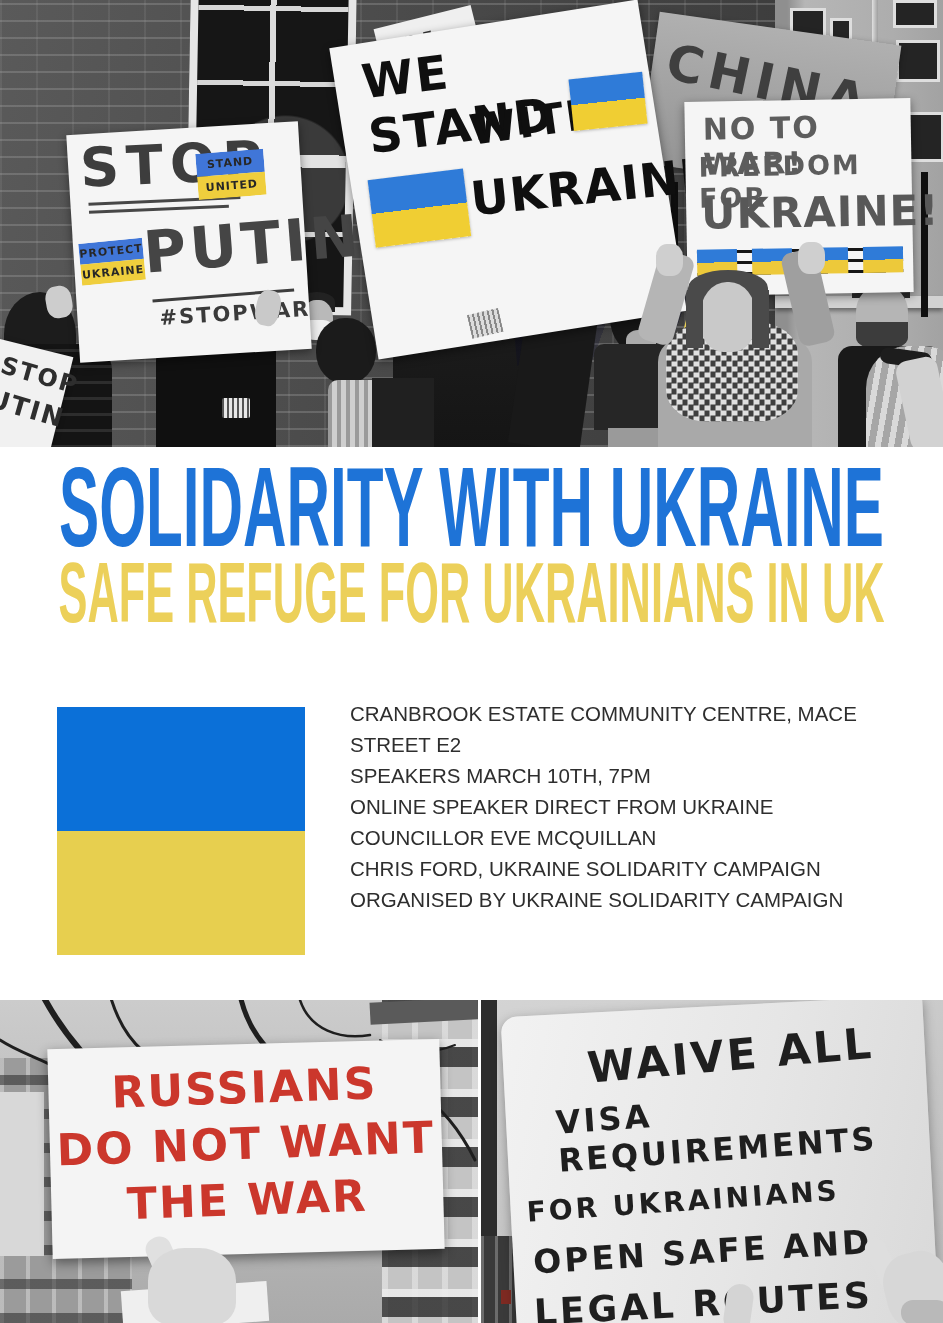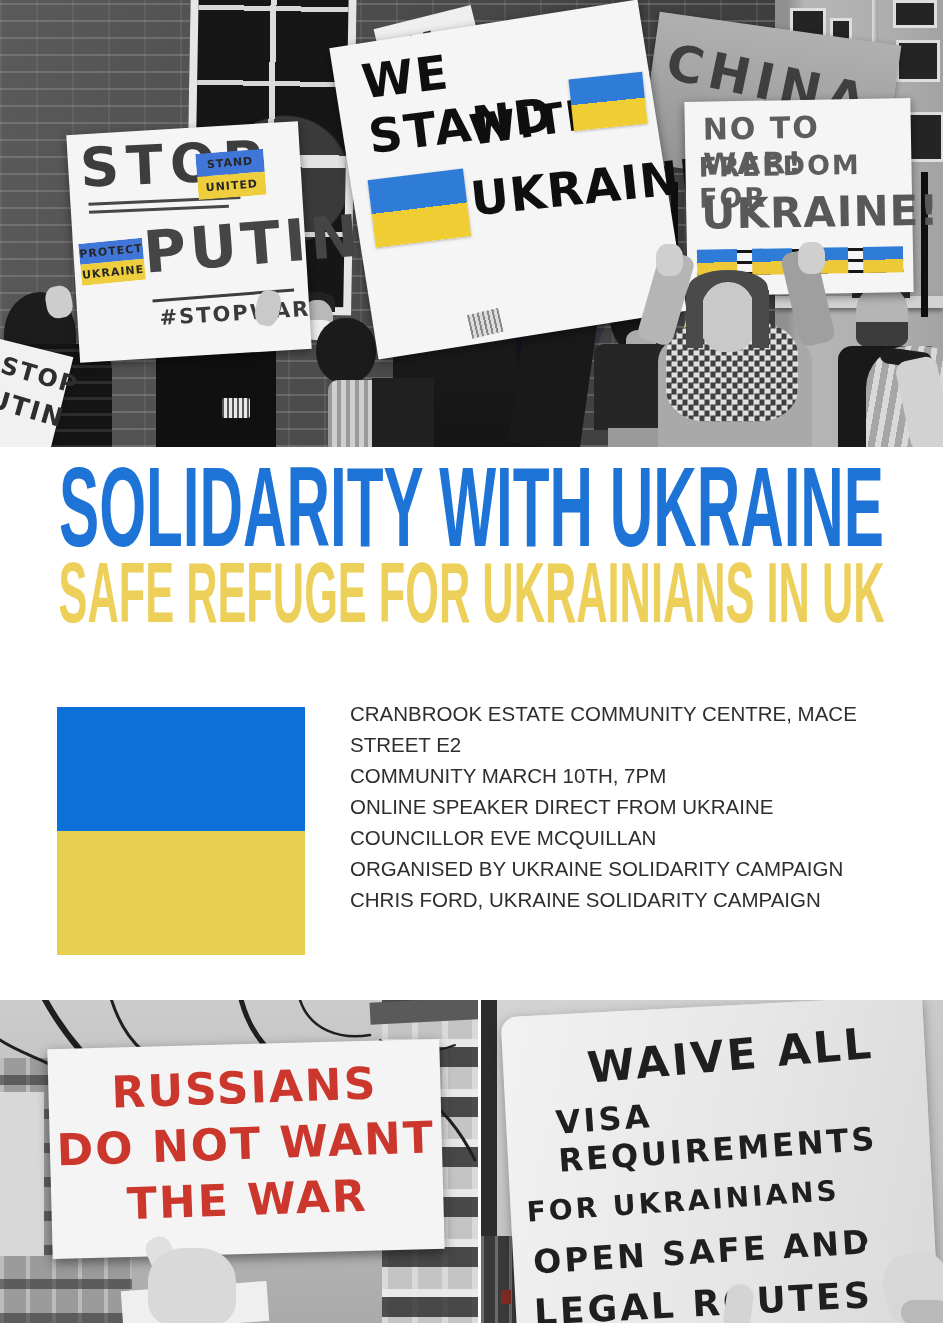--- a/index.html
+++ b/index.html
@@ -321,25 +321,25 @@
     <text x="471.5" y="66" text-anchor="middle" textLength="826" lengthAdjust="spacingAndGlyphs" font-family="Liberation Sans, sans-serif" font-weight="bold" font-size="86" fill="#ecd05a">SAFE REFUGE FOR UKRAINIANS IN UK</text>
   </svg>
 
   <div class="abs big-flag">
     <div class="top"></div>
     <div class="bottom"></div>
   </div>
 
   <div class="abs info">
     <p>CRANBROOK ESTATE COMMUNITY CENTRE, MACE STREET E2</p>
-    <p>COMMUNITY MARCH 10TH, 7PM</p>
+    <p>SPEAKERS MARCH 10TH, 7PM</p>
     <p>ONLINE SPEAKER DIRECT FROM UKRAINE</p>
     <p>COUNCILLOR EVE MCQUILLAN</p>
+    <p>CHRIS FORD, UKRAINE SOLIDARITY CAMPAIGN</p>
     <p>ORGANISED BY UKRAINE SOLIDARITY CAMPAIGN</p>
-    <p>CHRIS FORD, UKRAINE SOLIDARITY CAMPAIGN</p>
   </div>
 
   <div class="abs photo-bl">
     <div class="abs bl-bldg-left"></div>
     <div class="abs bl-bldg-white"></div>
     <div class="abs bl-bldg-right"></div>
     <div class="abs bl-cornice"></div>
     <svg class="abs" width="478" height="200" style="left:0;top:0">
       <g stroke="#1f1f1f" fill="none" stroke-linecap="round">
         <path d="M40,-10 C70,50 110,80 150,120" stroke-width="6"></path>

